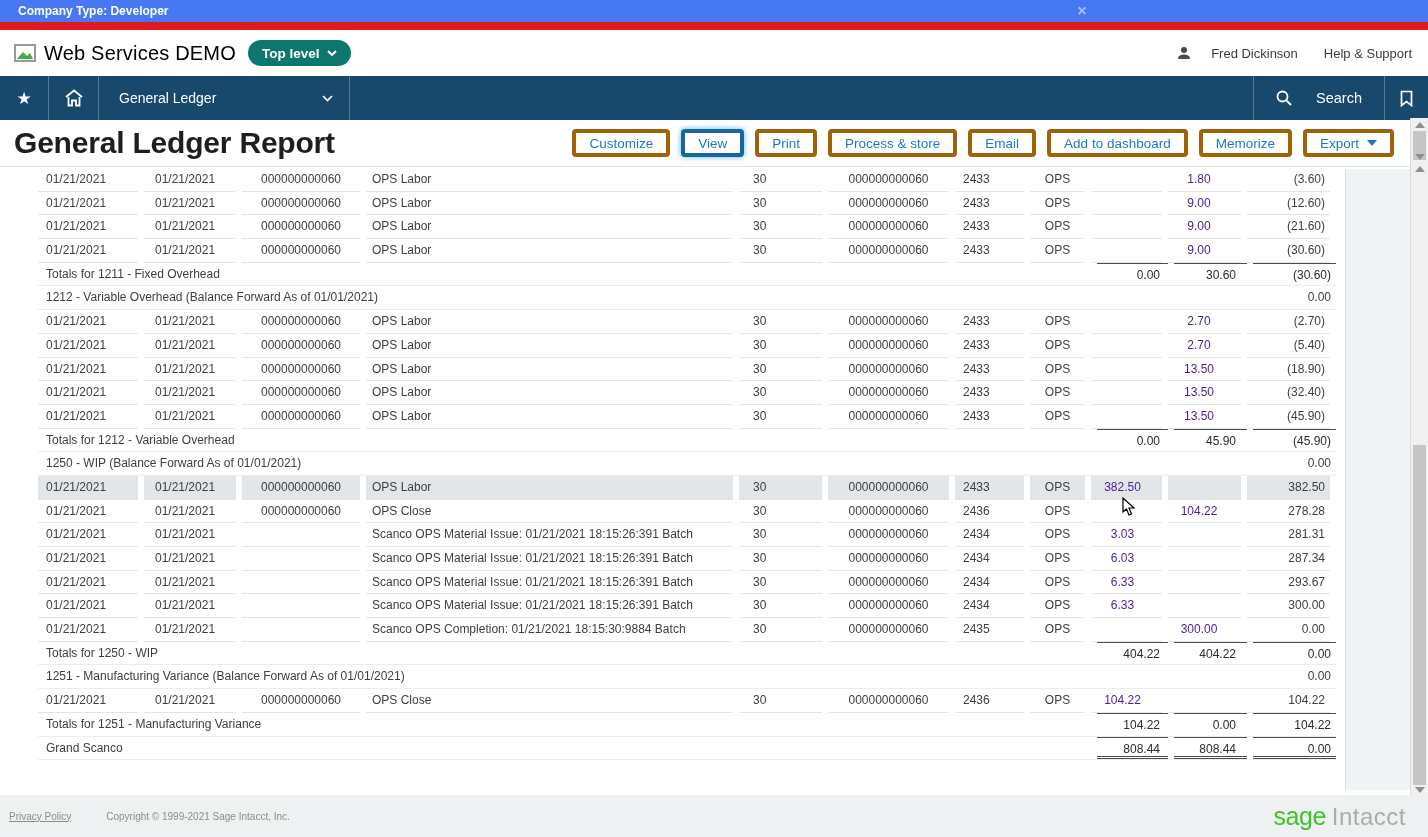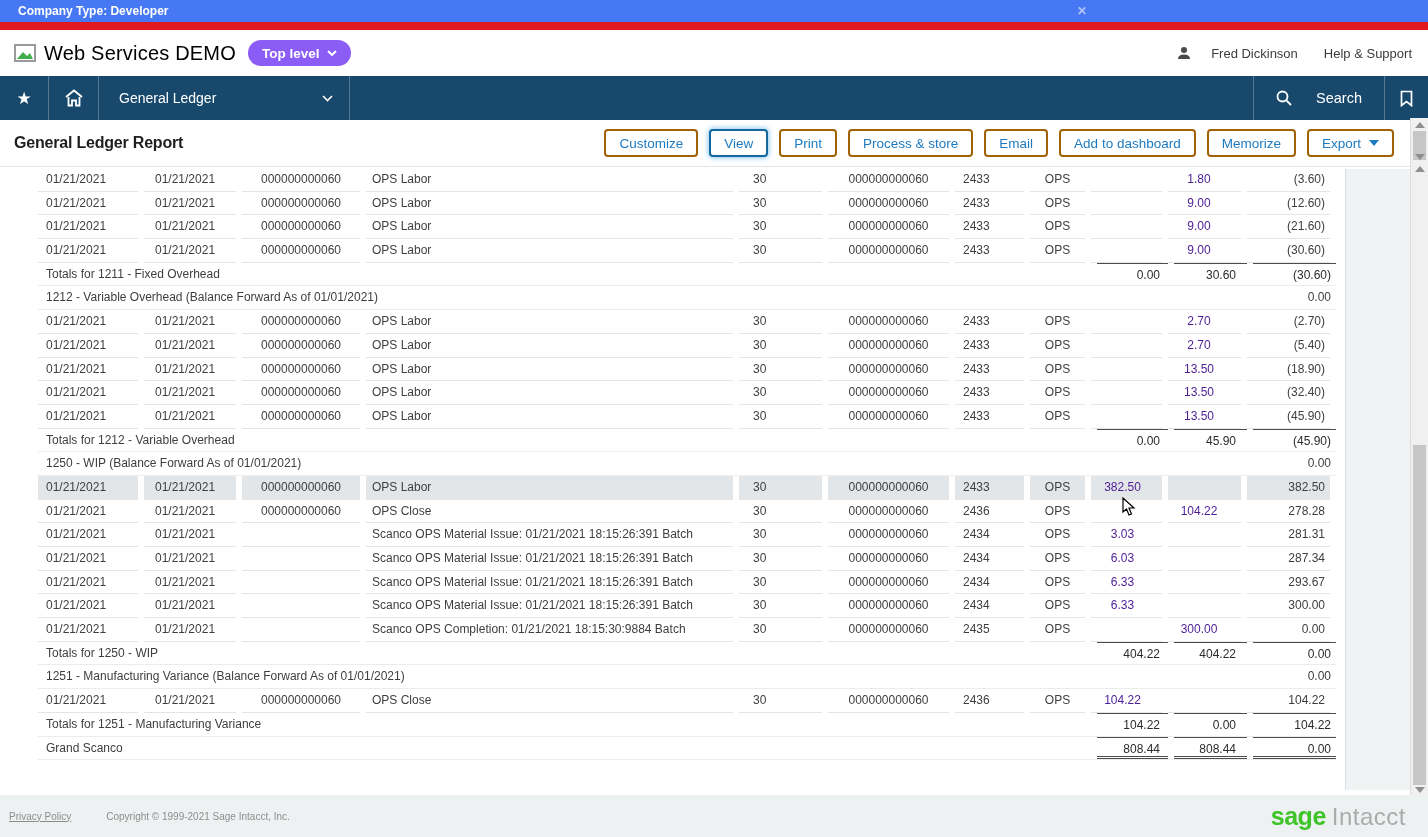--- a/index.html
+++ b/index.html
@@ -12,44 +12,44 @@
             display:flex; align-items:center; padding-left:10px; }
   .topbar .lbl { color:#fff; font-size:12px; font-weight:bold; }
   .topbar .x { color:#b3c3f7; font-size:12px; font-weight:bold; margin-left:8px; cursor:pointer; }
   .redbar { position:absolute; top:22px; left:0; width:1428px; height:8px; background:#e0191f; }
 
   
   .header { position:absolute; top:30px; left:0; width:1428px; height:46px; background:#fff;
             display:flex; align-items:center; }
   .applogo { margin-left:14px; width:22px; height:18px; }
   .company { color:#000000; font-size:20px; margin-left:8px; letter-spacing:.2px; }
-  .pill { margin-left:12px; background:#8b5cf6; color:#fff; border:none; border-radius:14px;
+  .pill { margin-left:12px; background:#0f766e; color:#fff; border:none; border-radius:14px;
           height:26px; padding:0 14px; font-size:13.5px; font-weight:bold; display:flex;
           align-items:center; gap:8px; cursor:pointer; font-family:inherit; }
   .hdr-right { margin-left:auto; display:flex; align-items:center; gap:26px; margin-right:16px; }
   .hdr-link { display:flex; align-items:center; gap:20px; font-size:13px; color:#3c3c3c; cursor:pointer; }
 
   
   .navbar { position:absolute; top:76px; left:0; width:1428px; height:44px; background:#18496d;
             display:flex; align-items:stretch; color:#fff; }
   .nav-cell { display:flex; align-items:center; justify-content:center; cursor:pointer; }
   .nav-sep { width:1px; background:rgba(255,255,255,.28); }
   .nav-star { width:48px; font-size:17px; }
   .nav-home { width:49px; }
   .nav-module { width:250px; justify-content:space-between; padding:0 16px 0 20px; font-size:14px; }
   .nav-right { margin-left:auto; display:flex; align-items:stretch; }
   .nav-search { padding:0 22px; gap:24px; font-size:14.5px; }
   .nav-bookmark { width:43px; }
 
   
   .titlebar { position:absolute; top:120px; left:0; width:1428px; height:47px; background:#fff;
               border-bottom:1px solid #e3e6e7; display:flex; align-items:center; }
-  .page-title { font-size:16px; font-weight:bold; color:#1e1e1e; margin-left:14px; letter-spacing:-.2px; }
+  .page-title { font-size:30px; font-weight:bold; color:#1e1e1e; margin-left:14px; letter-spacing:-.2px; }
   .btn-row { margin-left:auto; margin-right:34px; display:flex; gap:11px; }
-  .btn { background:#fff; border:2px solid #a16207; color:#1d7ac0; border-radius:4px; height:28px;
+  .btn { background:#fff; border:4px solid #a16207; color:#1d7ac0; border-radius:4px; height:28px;
          padding:0 13px; font-size:13.5px; cursor:pointer; font-family:inherit; display:flex;
          align-items:center; gap:8px; }
   .btn.focused { box-shadow:0 0 5px 1px #8ec8ef; border-color:#15689f; }
   .caret { width:0; height:0; border-left:5px solid transparent; border-right:5px solid transparent;
            border-top:6px solid #1d7ac0; display:inline-block; }
 
   
   .table-wrap { position:absolute; top:168px; left:38px; width:1298px; }
   .trow { display:flex; height:23.7px; font-size:12px; color:#3e3e3e; }
   .cell { height:100%; line-height:23.5px; overflow:hidden; white-space:nowrap; }
@@ -82,21 +82,21 @@
   .sc-up { border-bottom:6px solid #8f8f8f; }
   .sc-down { border-top:6px solid #8f8f8f; }
   .sc-thumb { position:absolute; left:2px; width:13px; background:#c6c6c6; cursor:pointer; }
 
   
   .footer { position:absolute; top:795px; left:0; width:1428px; height:42px; background:#eef1f2;
             display:flex; align-items:center; }
   .foot-link { font-size:10px; color:#8d8d8d; margin-left:9px; cursor:pointer;text-decoration:underline; }
   .foot-copy { font-size:10px; color:#8d8d8d; margin-left:35px; }
   .sagelogo { margin-left:auto; margin-right:22px; display:flex; align-items:baseline; gap:6px; }
-  .sage-g { color:#3ec428; font-size:25px; font-weight:bold; letter-spacing:-.5px; }
+  .sage-g { color:#3ec428; font-size:25px; font-weight:normal; letter-spacing:-.5px; }
   .sage-i { color:#ababab; font-size:24px; font-weight:300; letter-spacing:.5px; }
 
   .cursor { position:absolute; top:497px; left:1122px; width:16px; height:20px; z-index:50; }
 </style>
 </head>
 <body>
 
 <div class="topbar">
   <span class="lbl">Company Type: Developer</span>
   <span class="x">✕</span>

